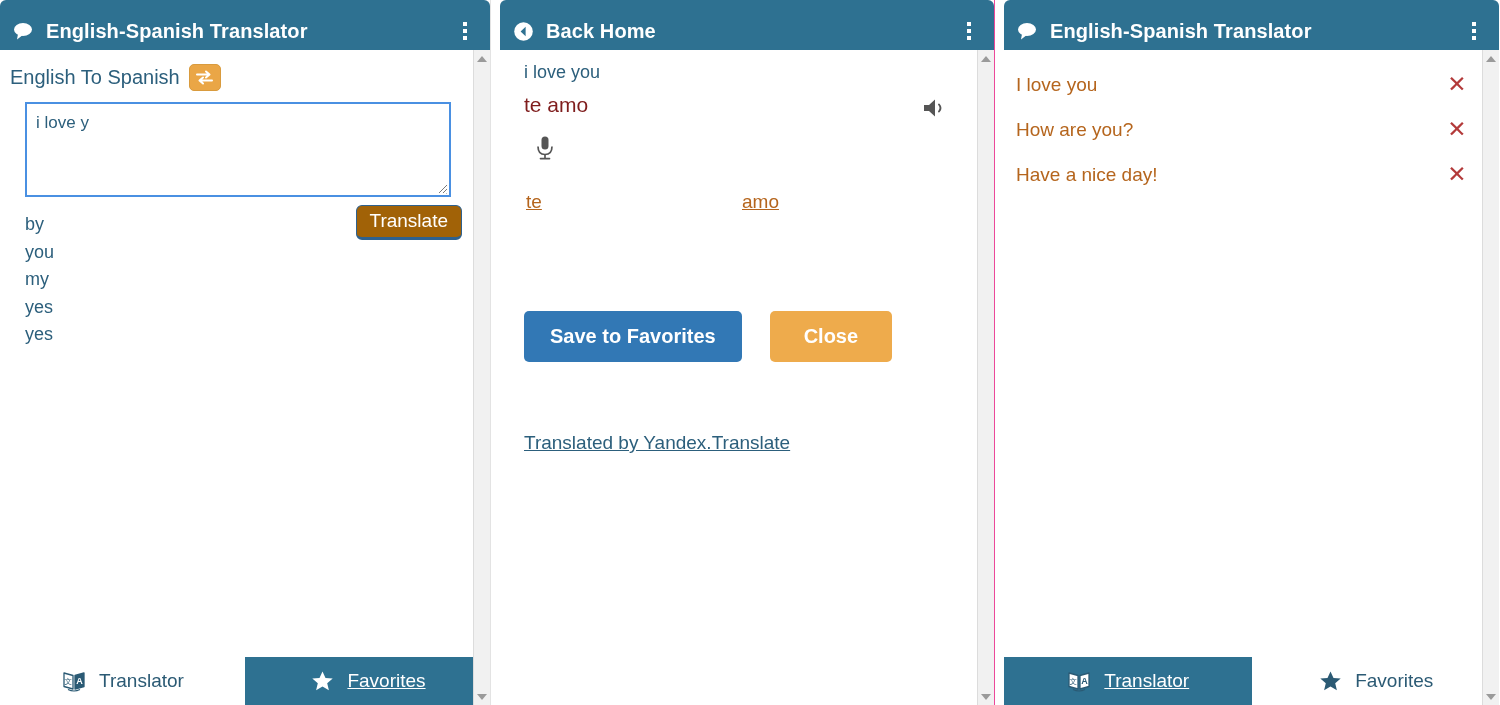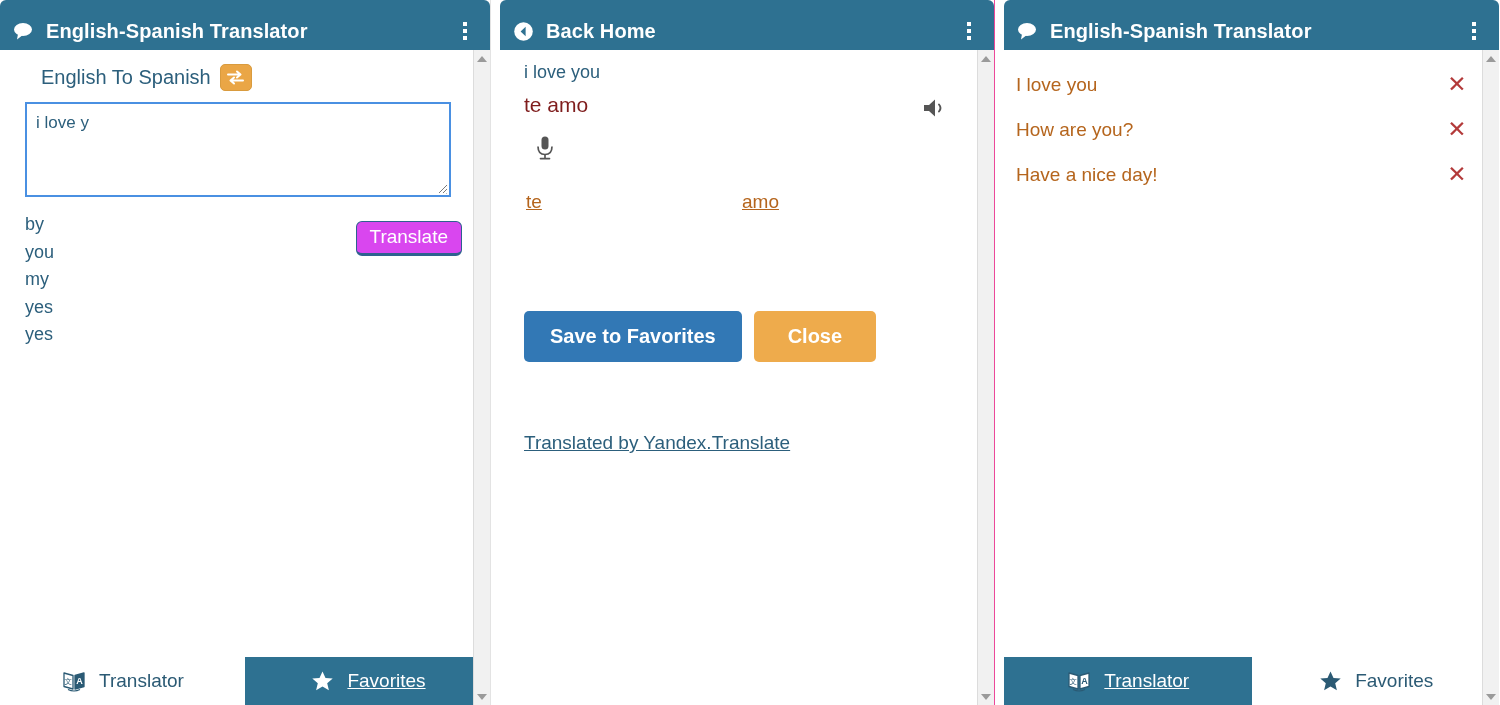--- a/index.html
+++ b/index.html
@@ -92,21 +92,20 @@
     border-right: 5px solid transparent;
   }
   .tri.up   { border-bottom: 6px solid #9a9a9a; }
   .tri.down { border-top: 6px solid #9a9a9a; }
 
   
   .lang-row {
     display: flex;
     align-items: center;
     padding: 14px 17px 0 10px;
-    margin-left: 31px;
   }
   .lang-label {
     font-size: 20px;
     color: #2c5f7c;
     white-space: nowrap;
   }
   .swap-btn {
     margin-left: 9px;
     width: 32px; height: 27px;
     background: #eaa646;
@@ -140,22 +139,22 @@
   .ta-handle svg { position: absolute; right: 3px; top: -15px; }
 
   .below-row {
     position: relative;
     padding: 14px 0 0 25px;
     height: 40px;
   }
   .translate-btn {
     position: absolute;
     right: 28px;
-    top: 24px;
-    background: #d946ef;
+    top: 8px;
+    background: #a16207;
     border: 1px solid #2e618f;
     border-bottom-width: 3px;
     border-radius: 6px;
     color: #ffffff;
     font-family: "Liberation Sans", sans-serif;
     font-size: 19px;
     padding: 5px 13px 6px;
     cursor: pointer;
     line-height: 1.05;
   }
@@ -233,21 +232,21 @@
     font-size: 19px;
     color: #b5651d;
     text-decoration: underline;
     cursor: pointer;
   }
   .word-link.w1 { width: 216px; }
 
   .action-row {
     display: flex;
     align-items: center;
-    gap: 12px;
+    gap: 28px;
     padding: 98px 0 0 24px;
   }
   .btn-primary {
     background: #3278b5;
     color: #ffffff;
     border: none;
     border-radius: 5px;
     font-family: "Liberation Sans", sans-serif;
     font-size: 20px;
     font-weight: bold;

